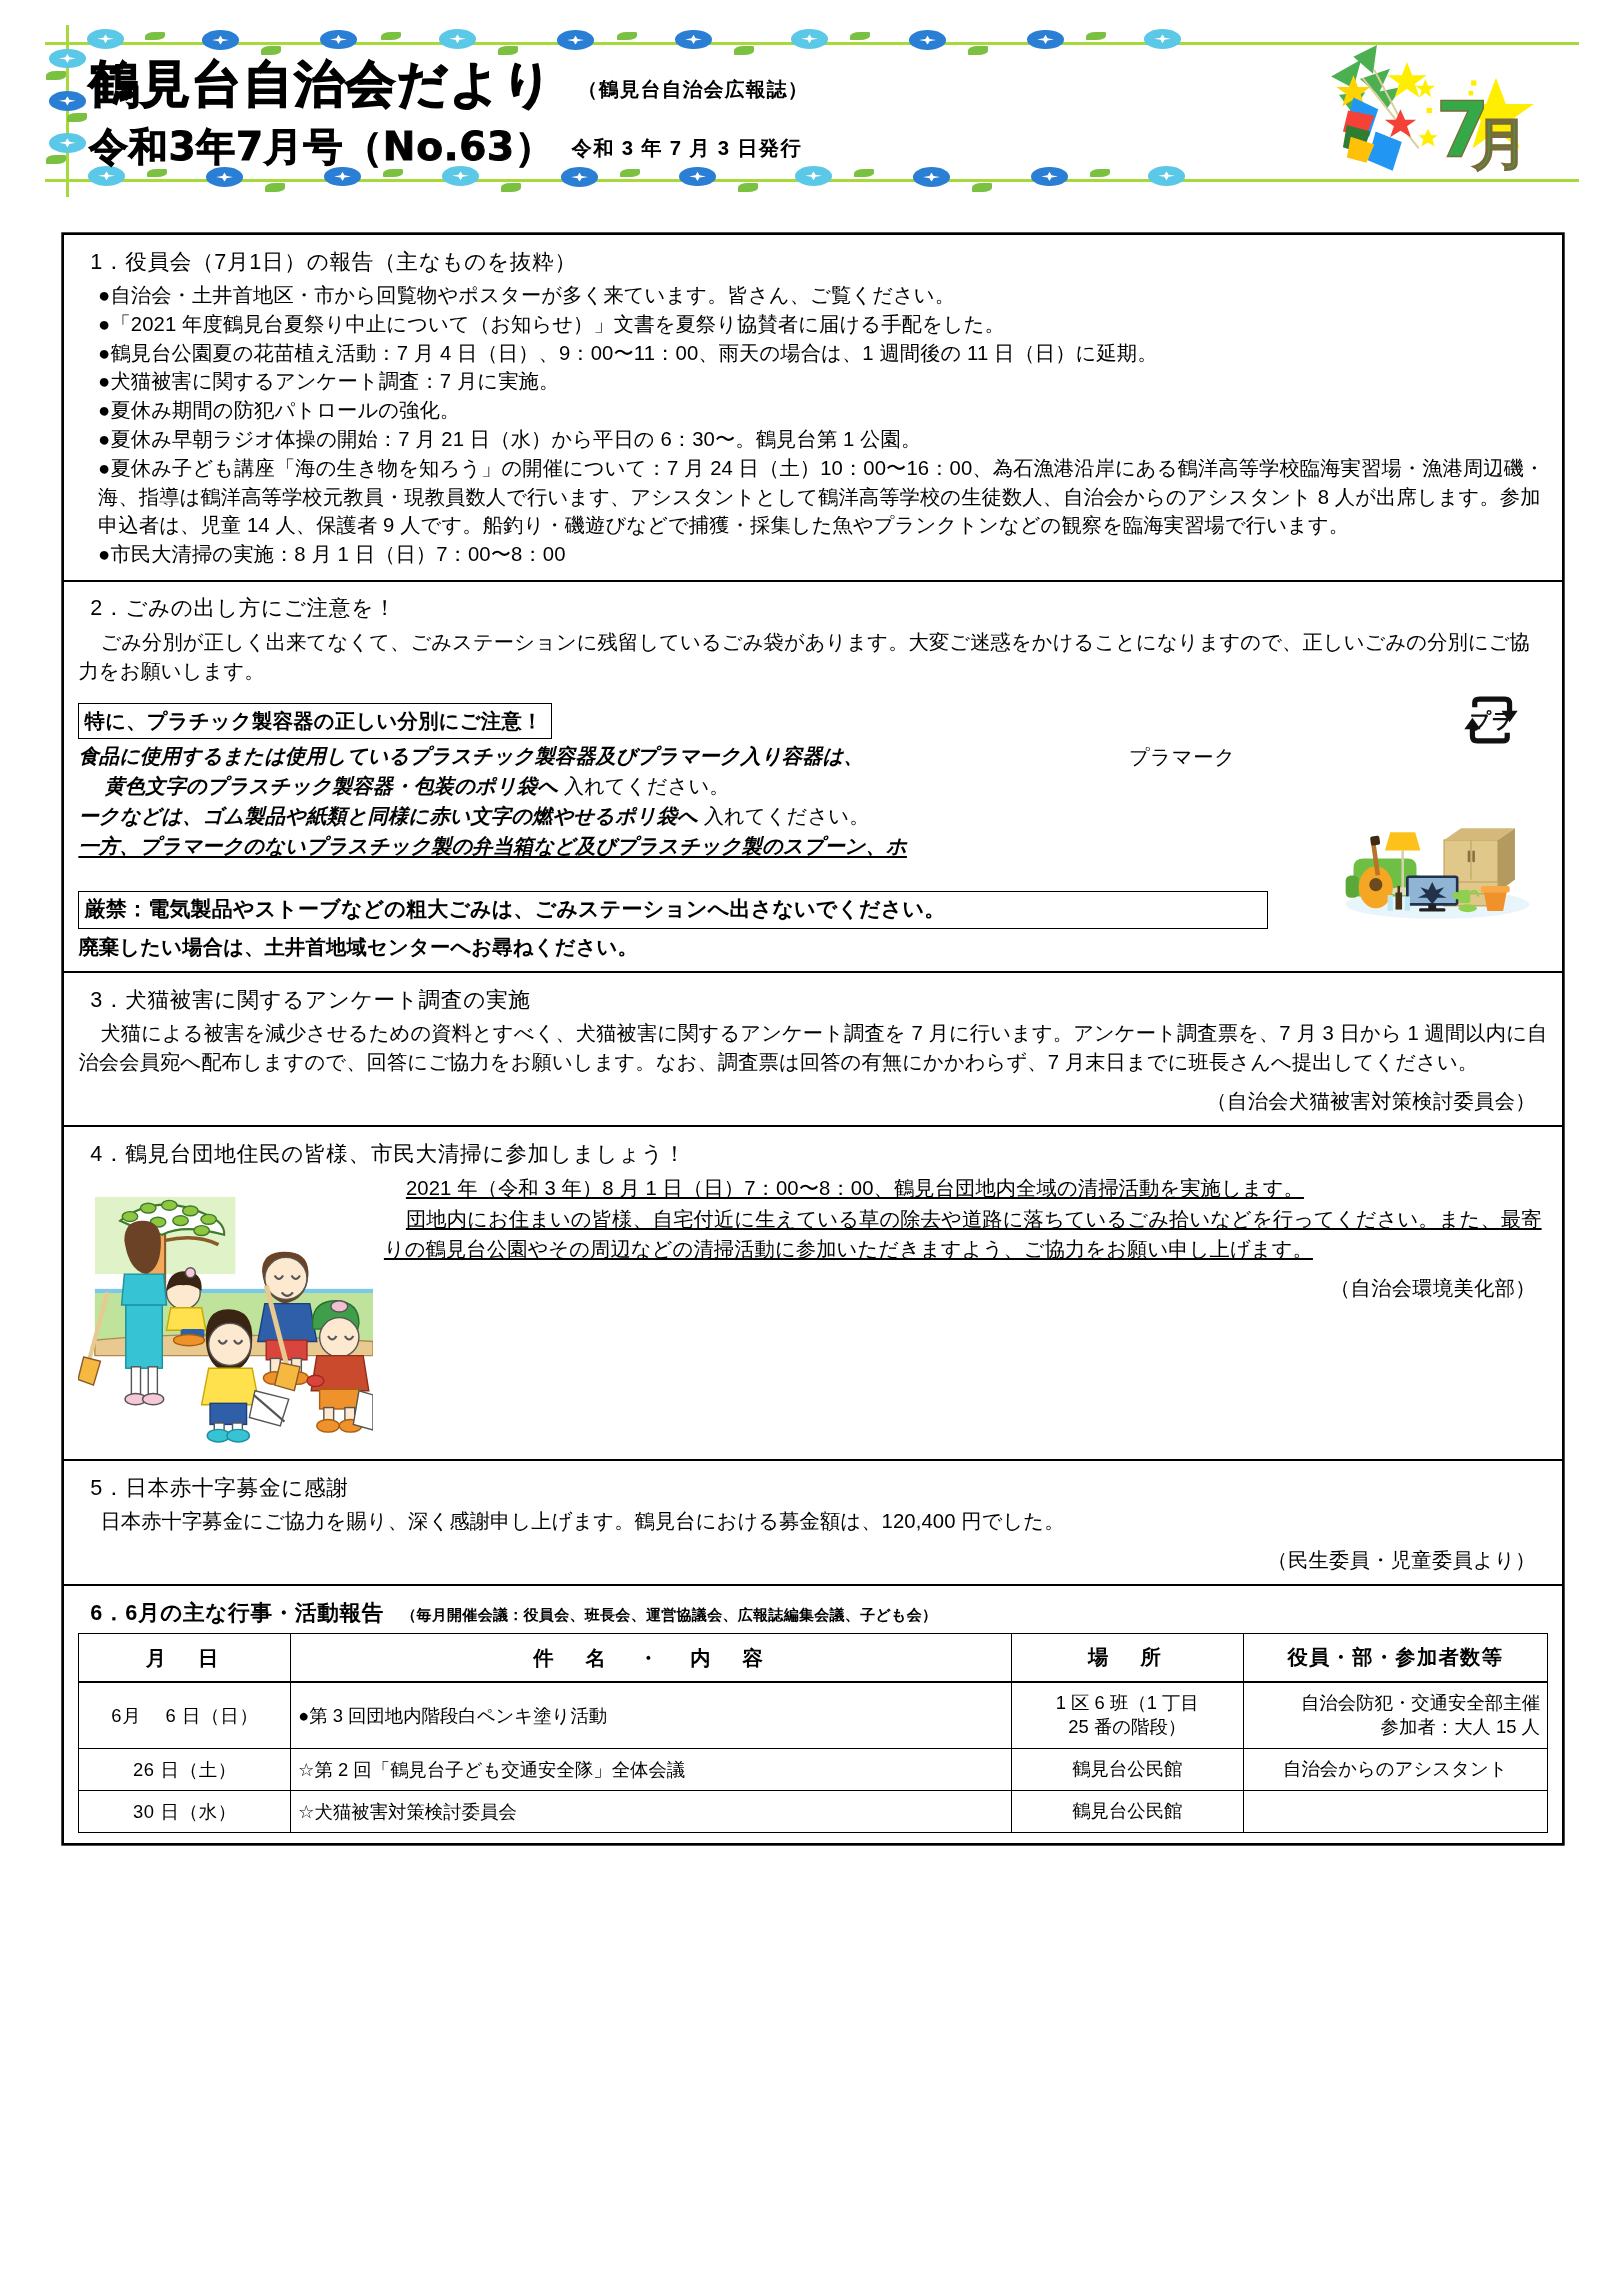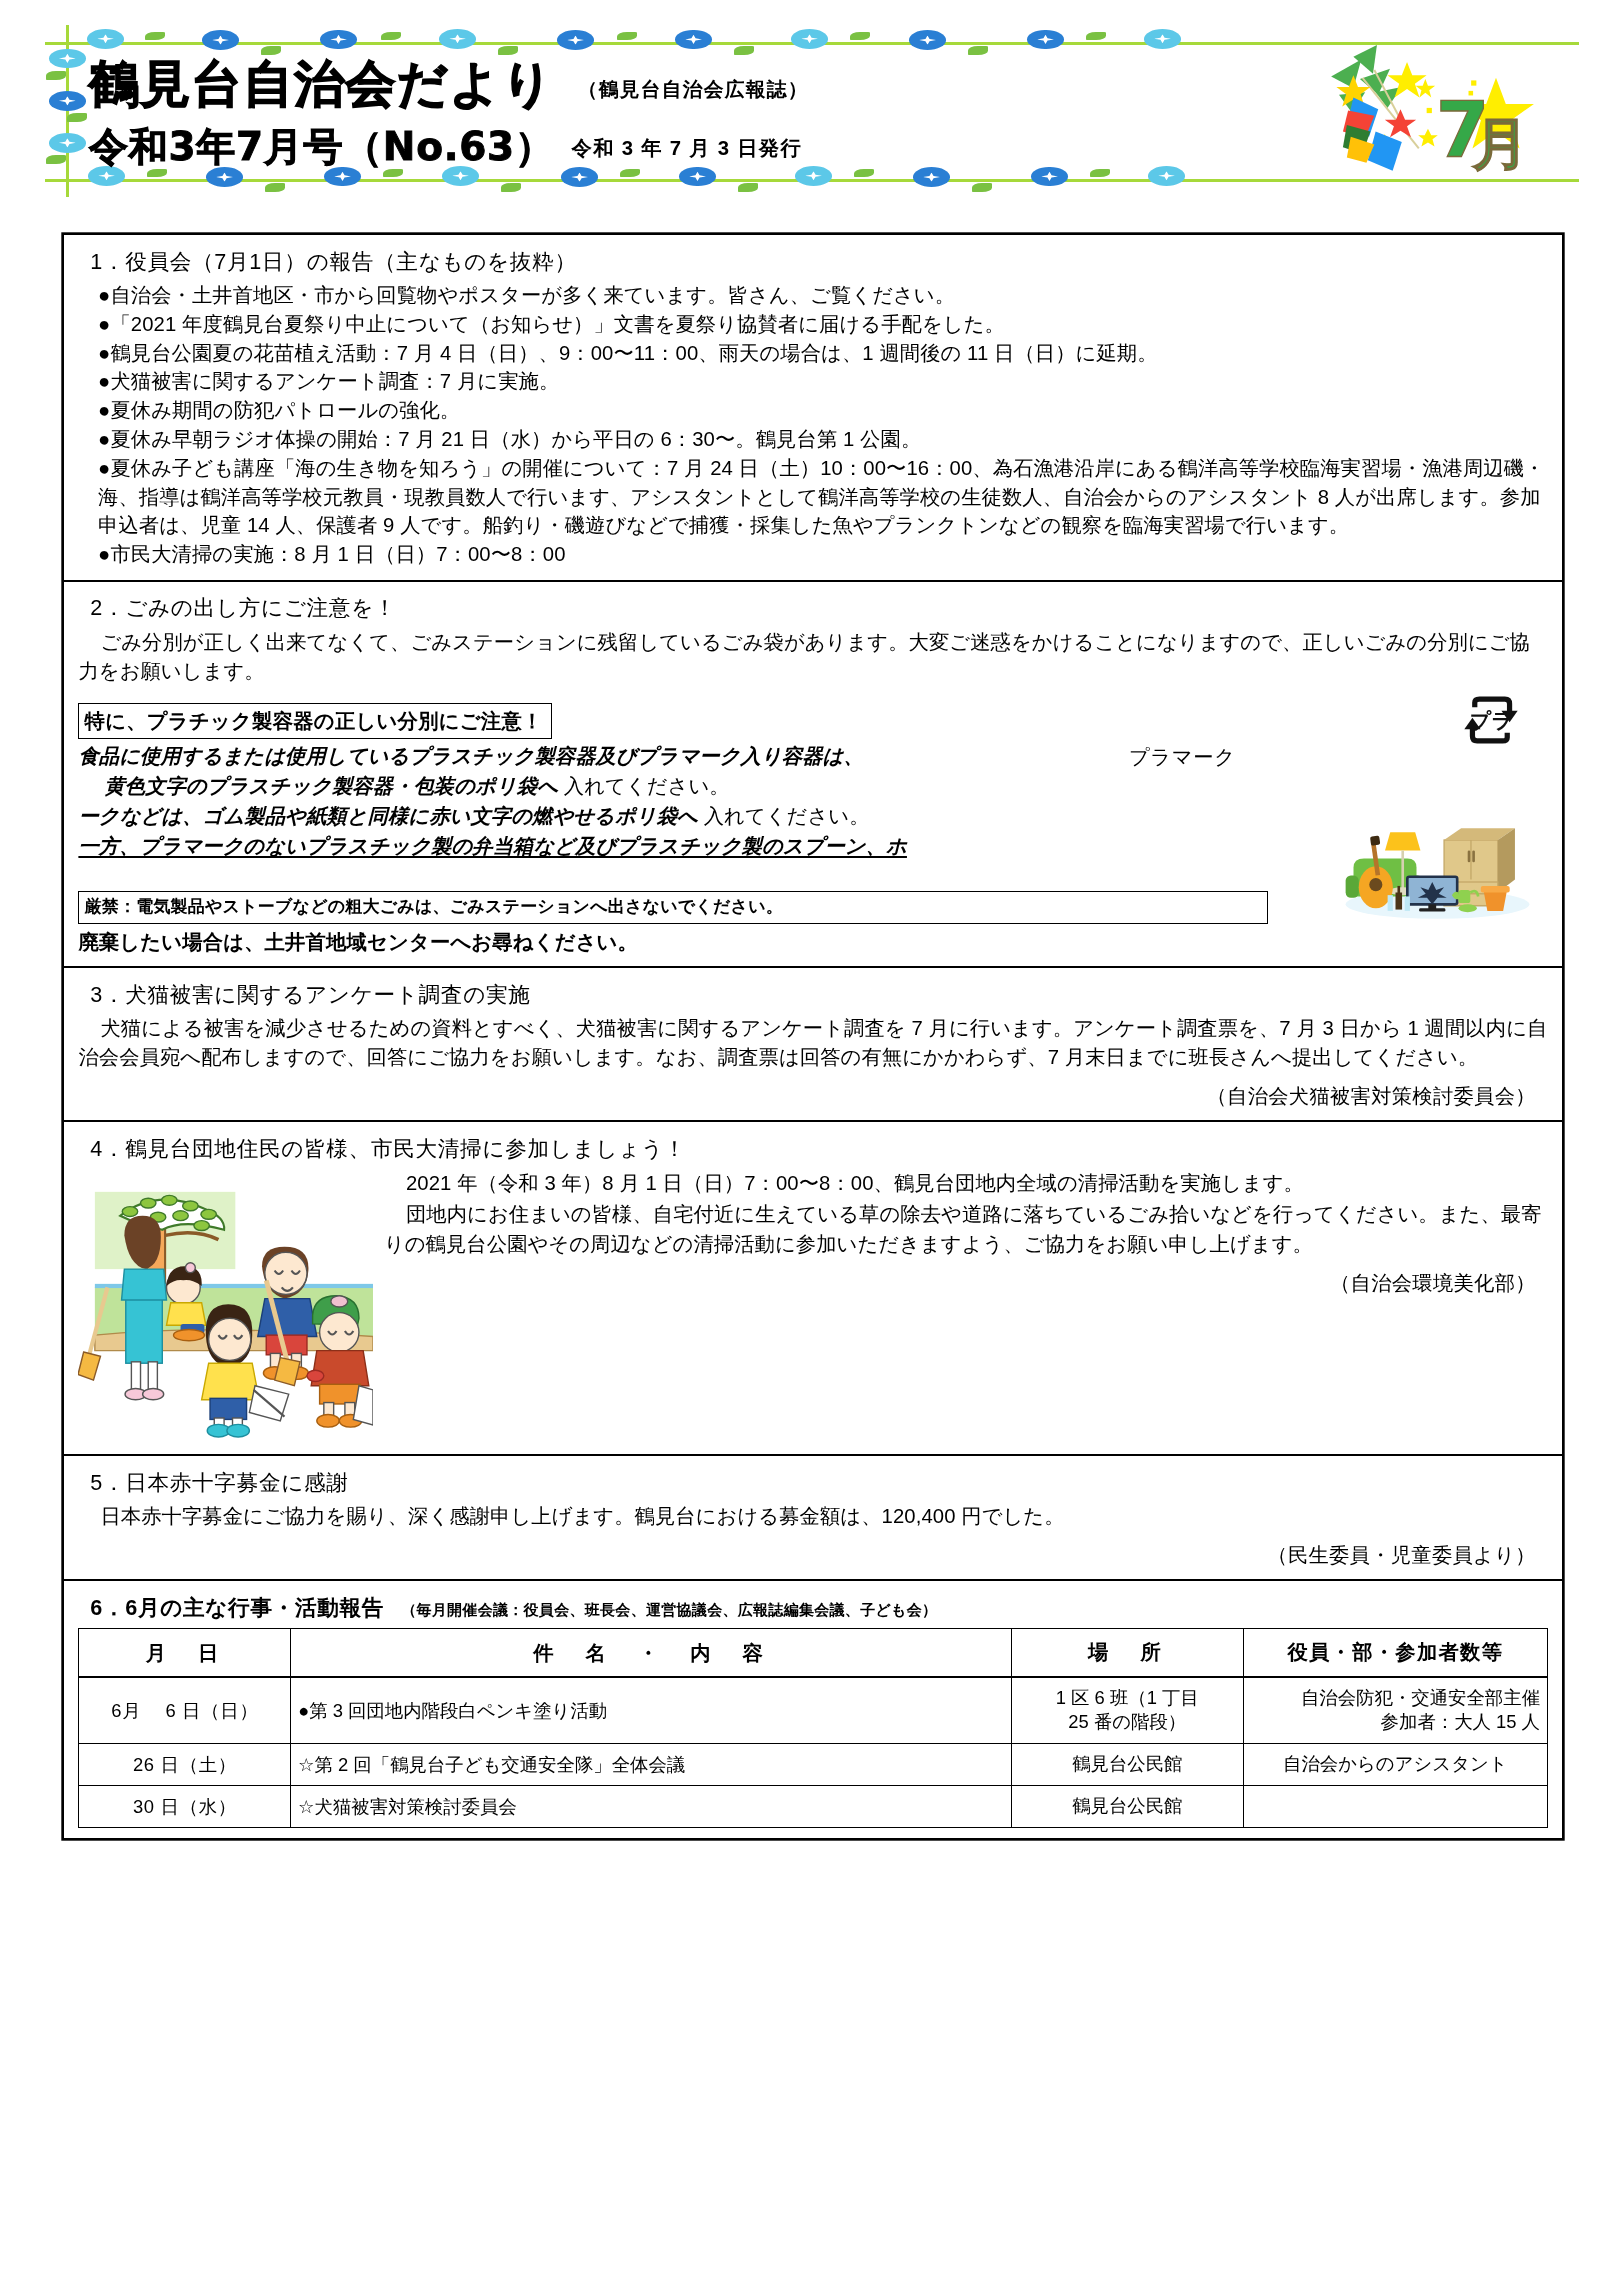--- a/index.html
+++ b/index.html
@@ -156,21 +156,21 @@
     padding: 2.6px 7.9px 3.9px 5.2px;
     font-size: 20.3px;
     font-weight: 700;
     letter-spacing: 0.3px;
     margin: 17px 0 1.3px 0;
   }
   .callout2 {
     display: block;
     border: 1.3px solid #000;
     padding: 3.3px 6.6px 4.6px 5.2px;
-    font-size: 17px;
+    font-size: 21px;
     font-weight: 700;
     letter-spacing: 0.2px;
     margin: 30px 0 2.6px 0;
     width: 1190px;
   }
   .slant {
     font-size: 20.3px;
     font-weight: 700;
     font-style: italic;
     line-height: 1.48;
@@ -219,20 +219,21 @@
     padding-top: 6.6px;
   }
   .sec4-art svg { width: 100%; height: auto; }
   .sec4-body { flex: 1; padding-left: 10.5px; }
   .para-in4 {
     font-size: 20.3px;
     line-height: 1.5;
     letter-spacing: 0.1px;
     text-indent: 22px;
     margin: 0;
+    text-decoration: underline;
   }
 
   
   .evt-table {
     width: 100%;
     border-collapse: collapse;
     margin-top: 6.6px;
   }
   .evt-table th, .evt-table td {
     border: 1.3px solid #000;

